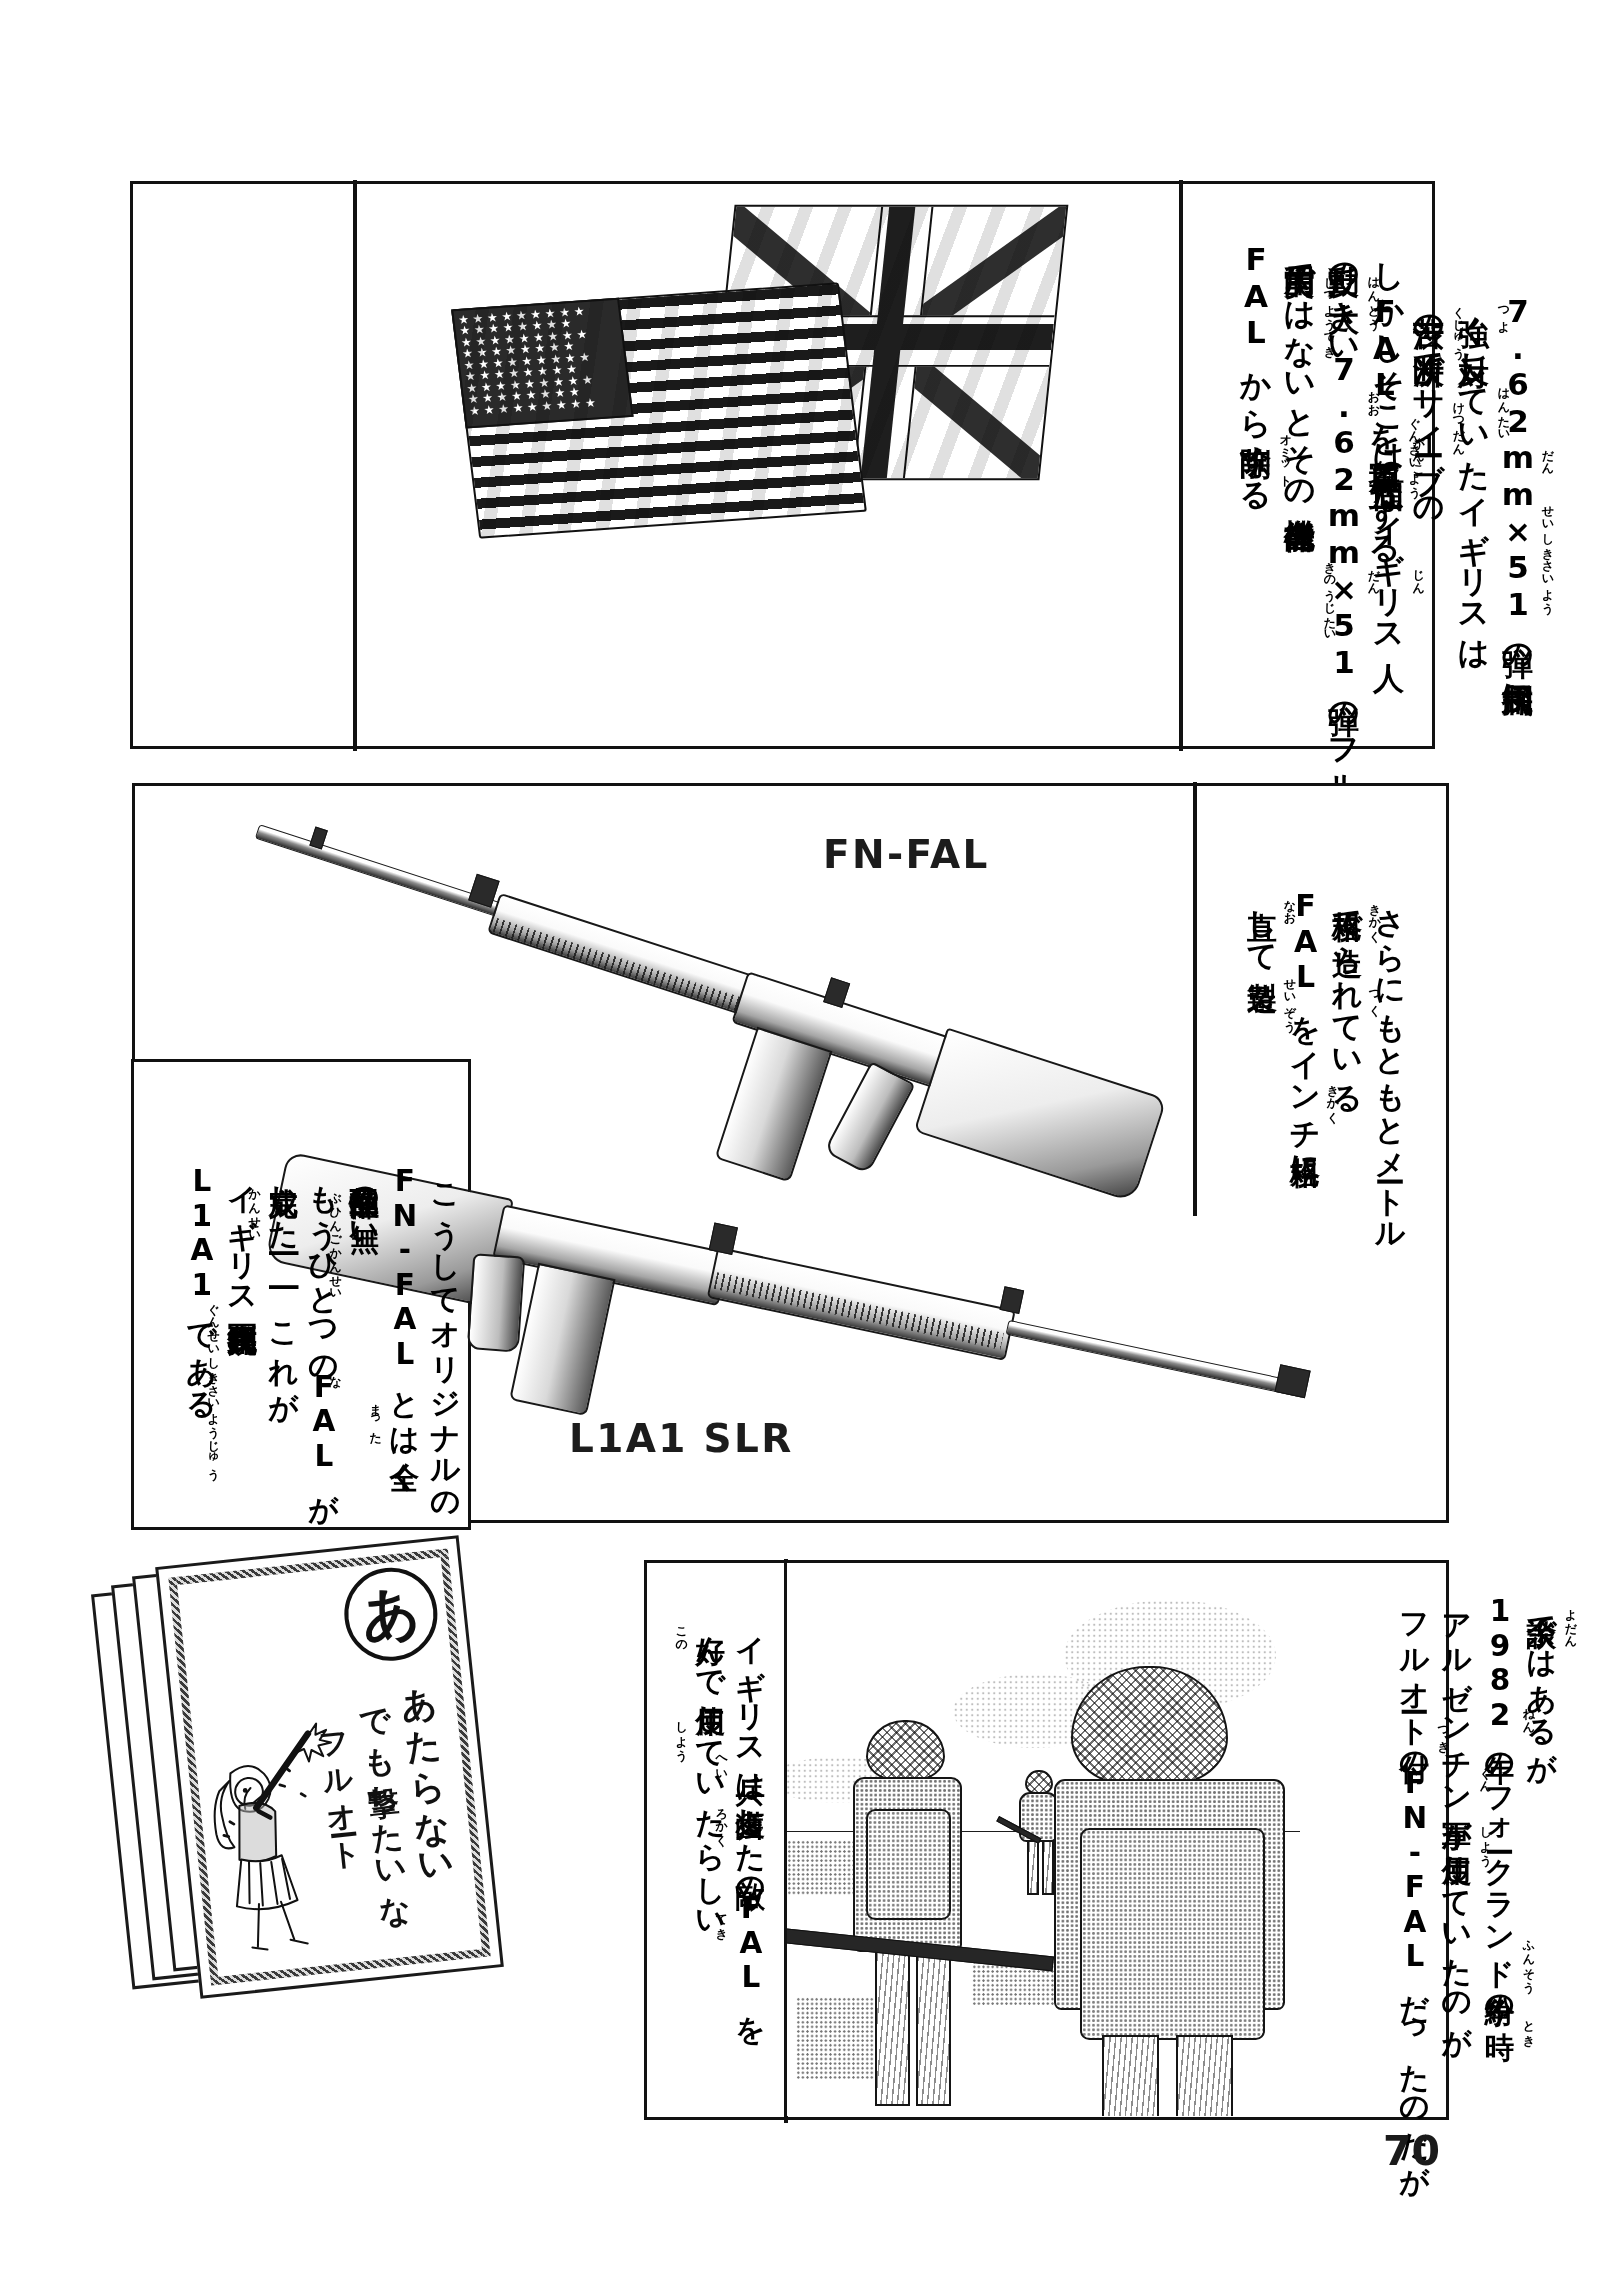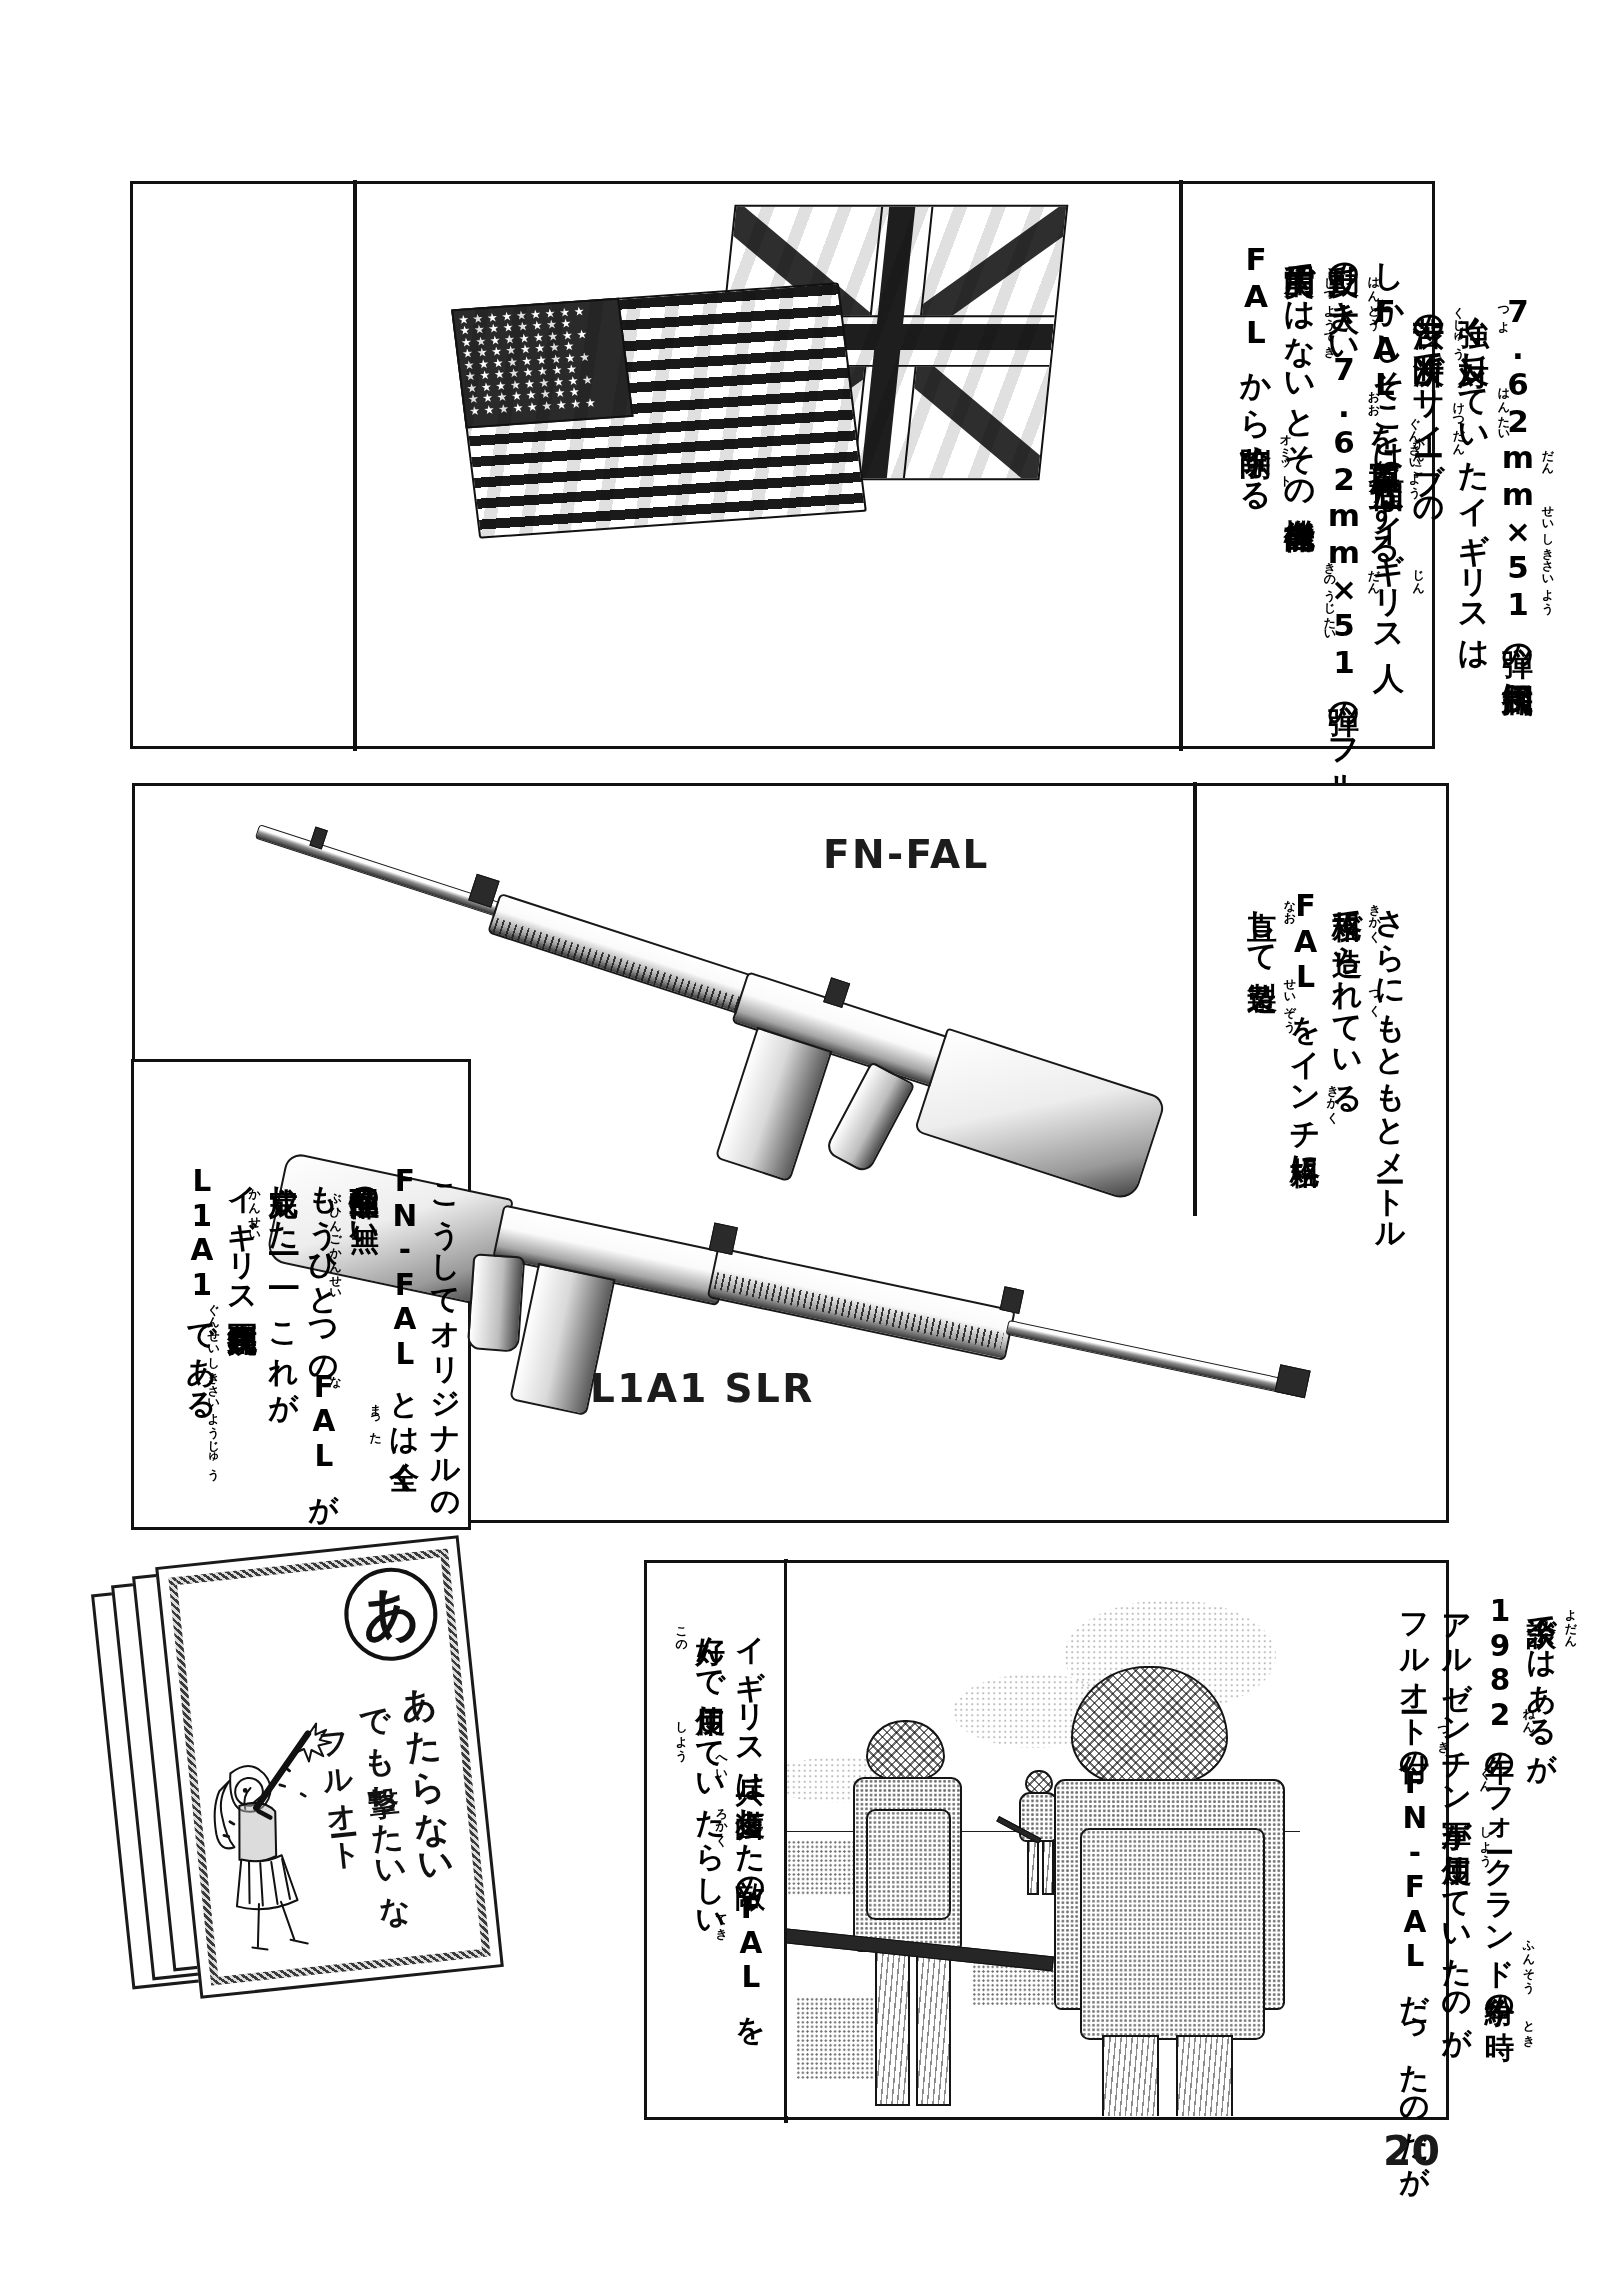--- a/index.html
+++ b/index.html
@@ -426,21 +426,21 @@
       <div class="grip" style="left:218px; top:454px; width:52px; height:96px; border-radius:7.4px 7.4px 13px 13px; transform:rotate(-8deg);"></div>
       <div class="body" style="left:449px; top:401px; width:305px; height:52px;"></div>
       <div class="hatch" style="left:454px; top:426px; width:293px; height:16.6px;"></div>
       <div class="sight" style="left:441px; top:378px; width:24px; height:28px;"></div>
       <div class="sight" style="left:738px; top:380px; width:20px; height:24px;"></div>
       <div class="barrel" style="left:749px; top:412px; width:305px; height:14.8px;"></div>
       <div class="sight" style="left:1024px; top:399px; width:31px; height:28px;"></div>
     </div>
 
     <div class="gun-label" style="left:688px; top:46px;">FN-FAL</div>
-    <div class="gun-label" style="left:434px; top:580px;margin-left:21px;">L1A1 SLR</div>
+    <div class="gun-label" style="left:434px; top:630px;">L1A1 SLR</div>
 
     <div class="vtext s33" style="right:33px; top:102px; height:323px;">さらにもともとメートル</div>
     <div class="vtext s33" style="right:76px; top:102px; height:314px;">規格で造られている</div>
     <div class="vtext s33" style="right:118px; top:102px; height:314px;">FALをインチ規格に</div>
     <div class="vtext s33" style="right:161px; top:102px; height:240px;">直して製造</div>
     <span class="furi" style="right:65px; top:109px;">きかく</span>
     <span class="furi" style="right:65px; top:196px;">つく</span>
     <span class="furi" style="right:107px; top:290px;">きかく</span>
     <span class="furi" style="right:150px; top:105px;">なお</span>
     <span class="furi" style="right:150px; top:185px;">せいぞう</span>
@@ -560,16 +560,16 @@
           <path d="M62 96 l12 8" stroke-width="5"></path>
 
           <path d="M124 20 l10 -12 l-2 12 l12 -4 l-8 10 l12 4 l-14 2 l4 12 l-12 -8 l-4 12 l-4 -14 l-12 4 z"></path>
 
           <path d="M96 52 l4 4 M88 70 l5 2 M110 82 l4 3 M30 104 l4 3 M22 118 l5 2" stroke-width="3"></path>
         </g>
       </svg>
     </div>
   </div>
 
-  <div class="page-number" style="left:1383px; top:2127px;">20</div>
+  <div class="page-number" style="left:1383px; top:2127px;">70</div>
 
 </div>
 
 
 </body></html>

